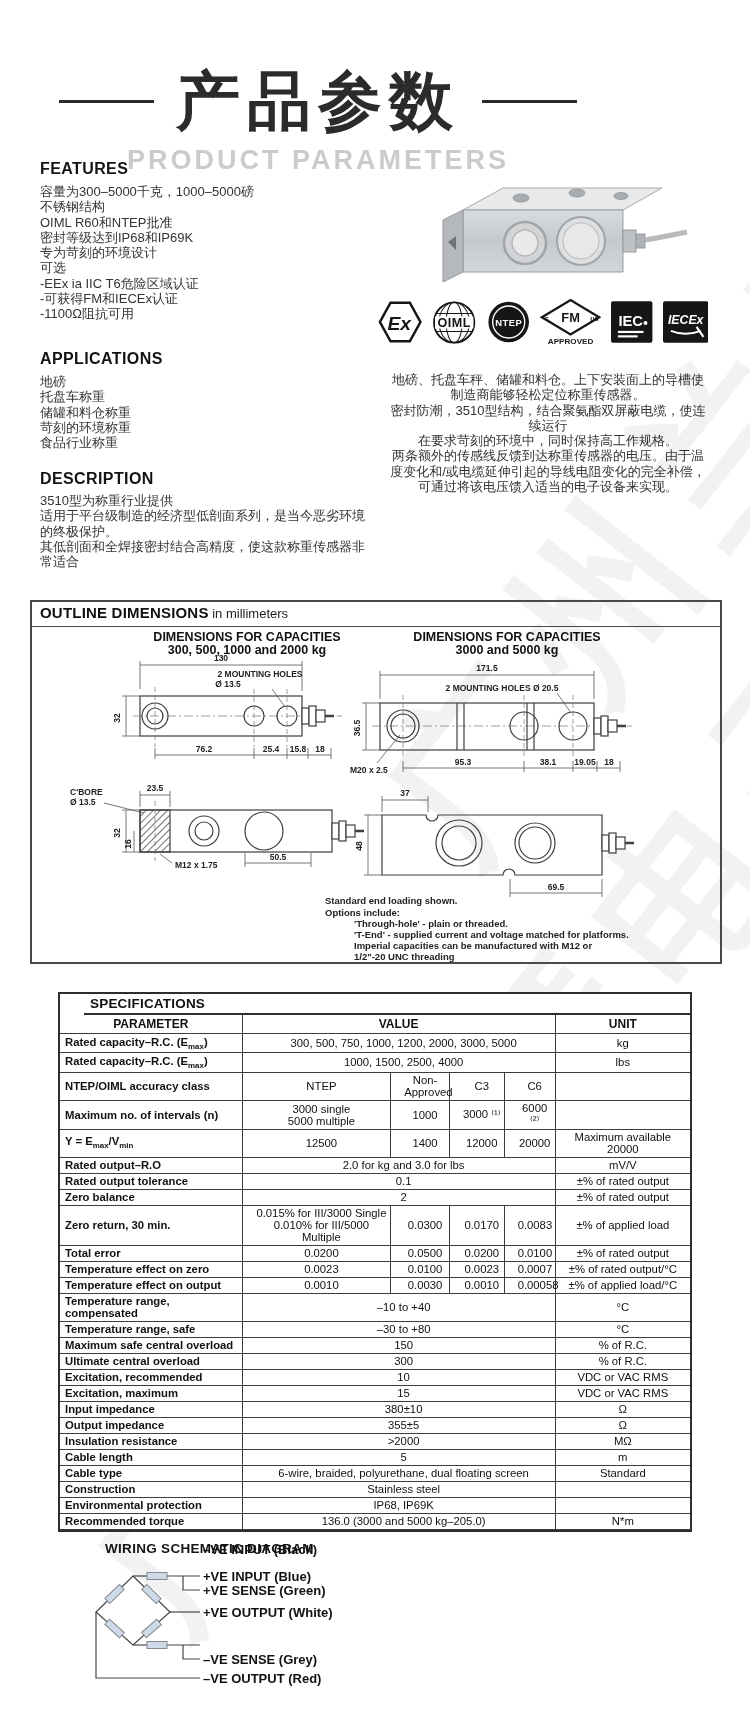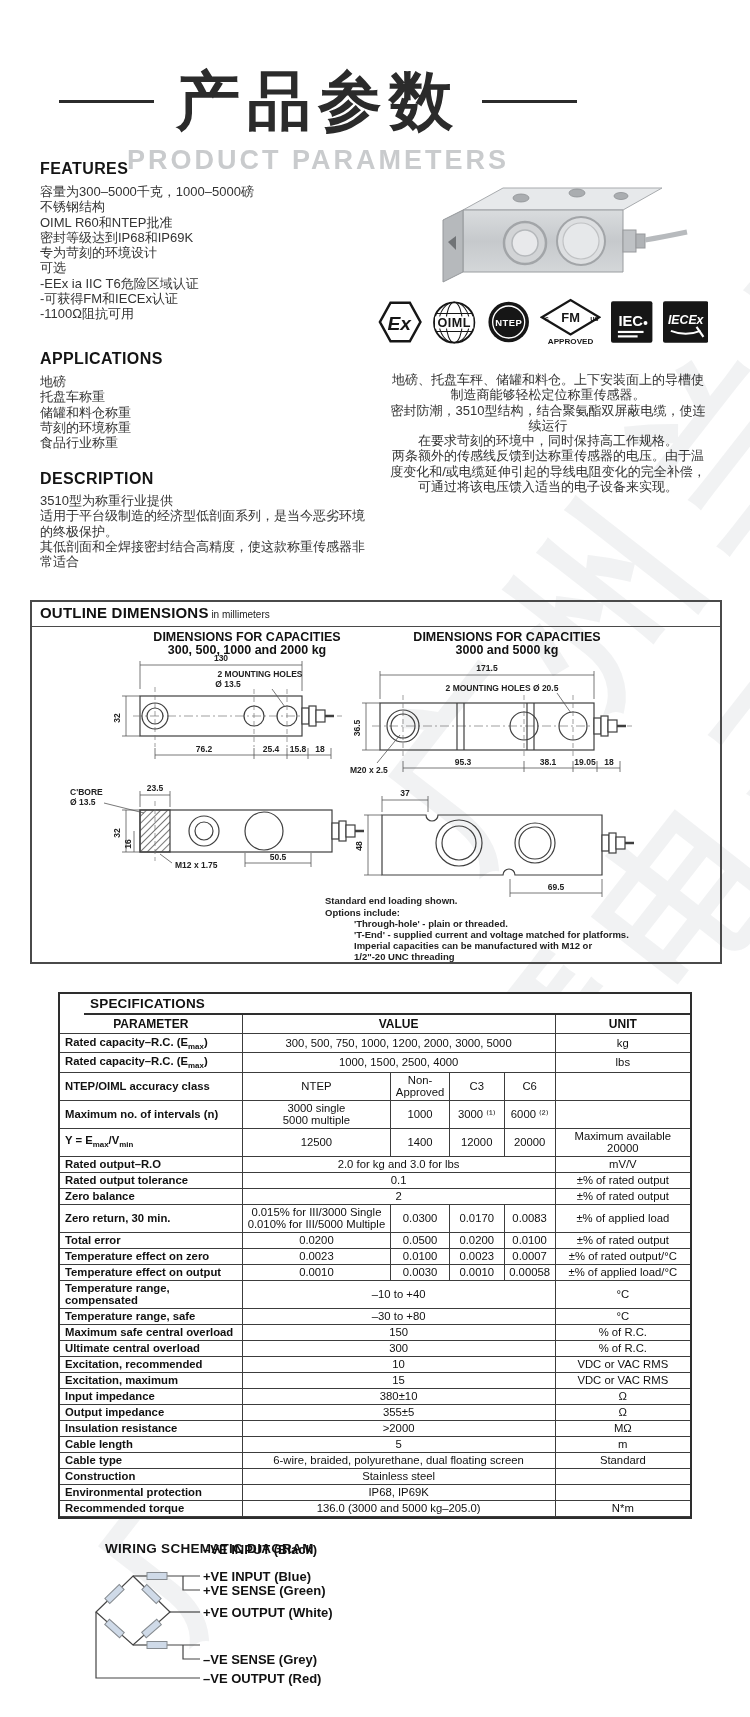--- a/index.html
+++ b/index.html
@@ -24,40 +24,40 @@
   .cnline{font-size:13px;line-height:15.3px;color:#333;}
 
   
   .certs{display:flex;align-items:center;gap:10px;}
   .certs svg{display:block;}
 
   
   .outline-box{left:30px;top:600px;width:692px;height:364px;border:2px solid #4a4a4a;box-sizing:border-box;background:transparent;}
   .outline-header{height:22px;border-bottom:1.5px solid #4a4a4a;padding:2px 0 0 8px;}
   .outline-header b{font-size:15px;letter-spacing:0.2px;color:#111;}
-  .outline-header span{font-size:10px;color:#222;margin-top:17px;}
+  .outline-header span{font-size:13px;color:#222;margin-top:17px;}
   svg text{font-family:"Liberation Sans","DejaVu Sans",sans-serif;}
   .dtitle{font-size:12.5px;font-weight:bold;fill:#111;text-anchor:middle;}
   .dimb{font-size:8.5px;font-weight:bold;fill:#222;text-anchor:middle;}
   .diml{font-size:8.5px;font-weight:bold;fill:#222;}
   .note{font-size:9.5px;font-weight:bold;fill:#222;}
   .ln{stroke:#3f3f3f;stroke-width:1.2;fill:none;}
   .lnf{stroke:#3f3f3f;stroke-width:1.2;fill:#fff;}
   .dl{stroke:#555;stroke-width:0.8;fill:none;}
   .cl{stroke:#777;stroke-width:0.7;fill:none;stroke-dasharray:9 3 2 3;}
   .vcl{stroke:#777;stroke-width:0.7;fill:none;stroke-dasharray:5 3;}
 
   
   .spec{left:58px;top:992px;width:634px;border:2px solid #2e2e2e;box-sizing:border-box;background:#fff;}
   .spec-title{font-weight:bold;font-size:13.5px;color:#111;padding:2px 6px 2px 6px;border-bottom:2px solid #2e2e2e;letter-spacing:0.2px;margin-left:24px;}
   table.sp{width:100%;border-collapse:collapse;table-layout:fixed;}
   table.sp th,table.sp td{border:1px solid #3c3c3c;font-size:11.3px;color:#111;padding:1.5px 3px;text-align:center;vertical-align:middle;}
   table.sp th{font-weight:bold;font-size:12px;padding:2px 3px;}
   table.sp td.p{text-align:left;font-weight:bold;padding-left:5px;}
-  table.sp td.v{white-space:pre-line;}
+  table.sp td.v{white-space:pre-line;padding-left:13px;}
   table.sp tr > *:first-child{border-left:none;} table.sp tr > *:last-child{border-right:none;}
   table.sp thead th{border-top:none;}
   sub{font-size:70%;}
 
   
   .wiring-head{font-size:13.5px;font-weight:800;color:#141414;letter-spacing:0.3px;}
   .wlabel{position:absolute;z-index:1;font-size:13px;font-weight:bold;color:#111;white-space:nowrap;}
 </style>
 </head>
 <body>

